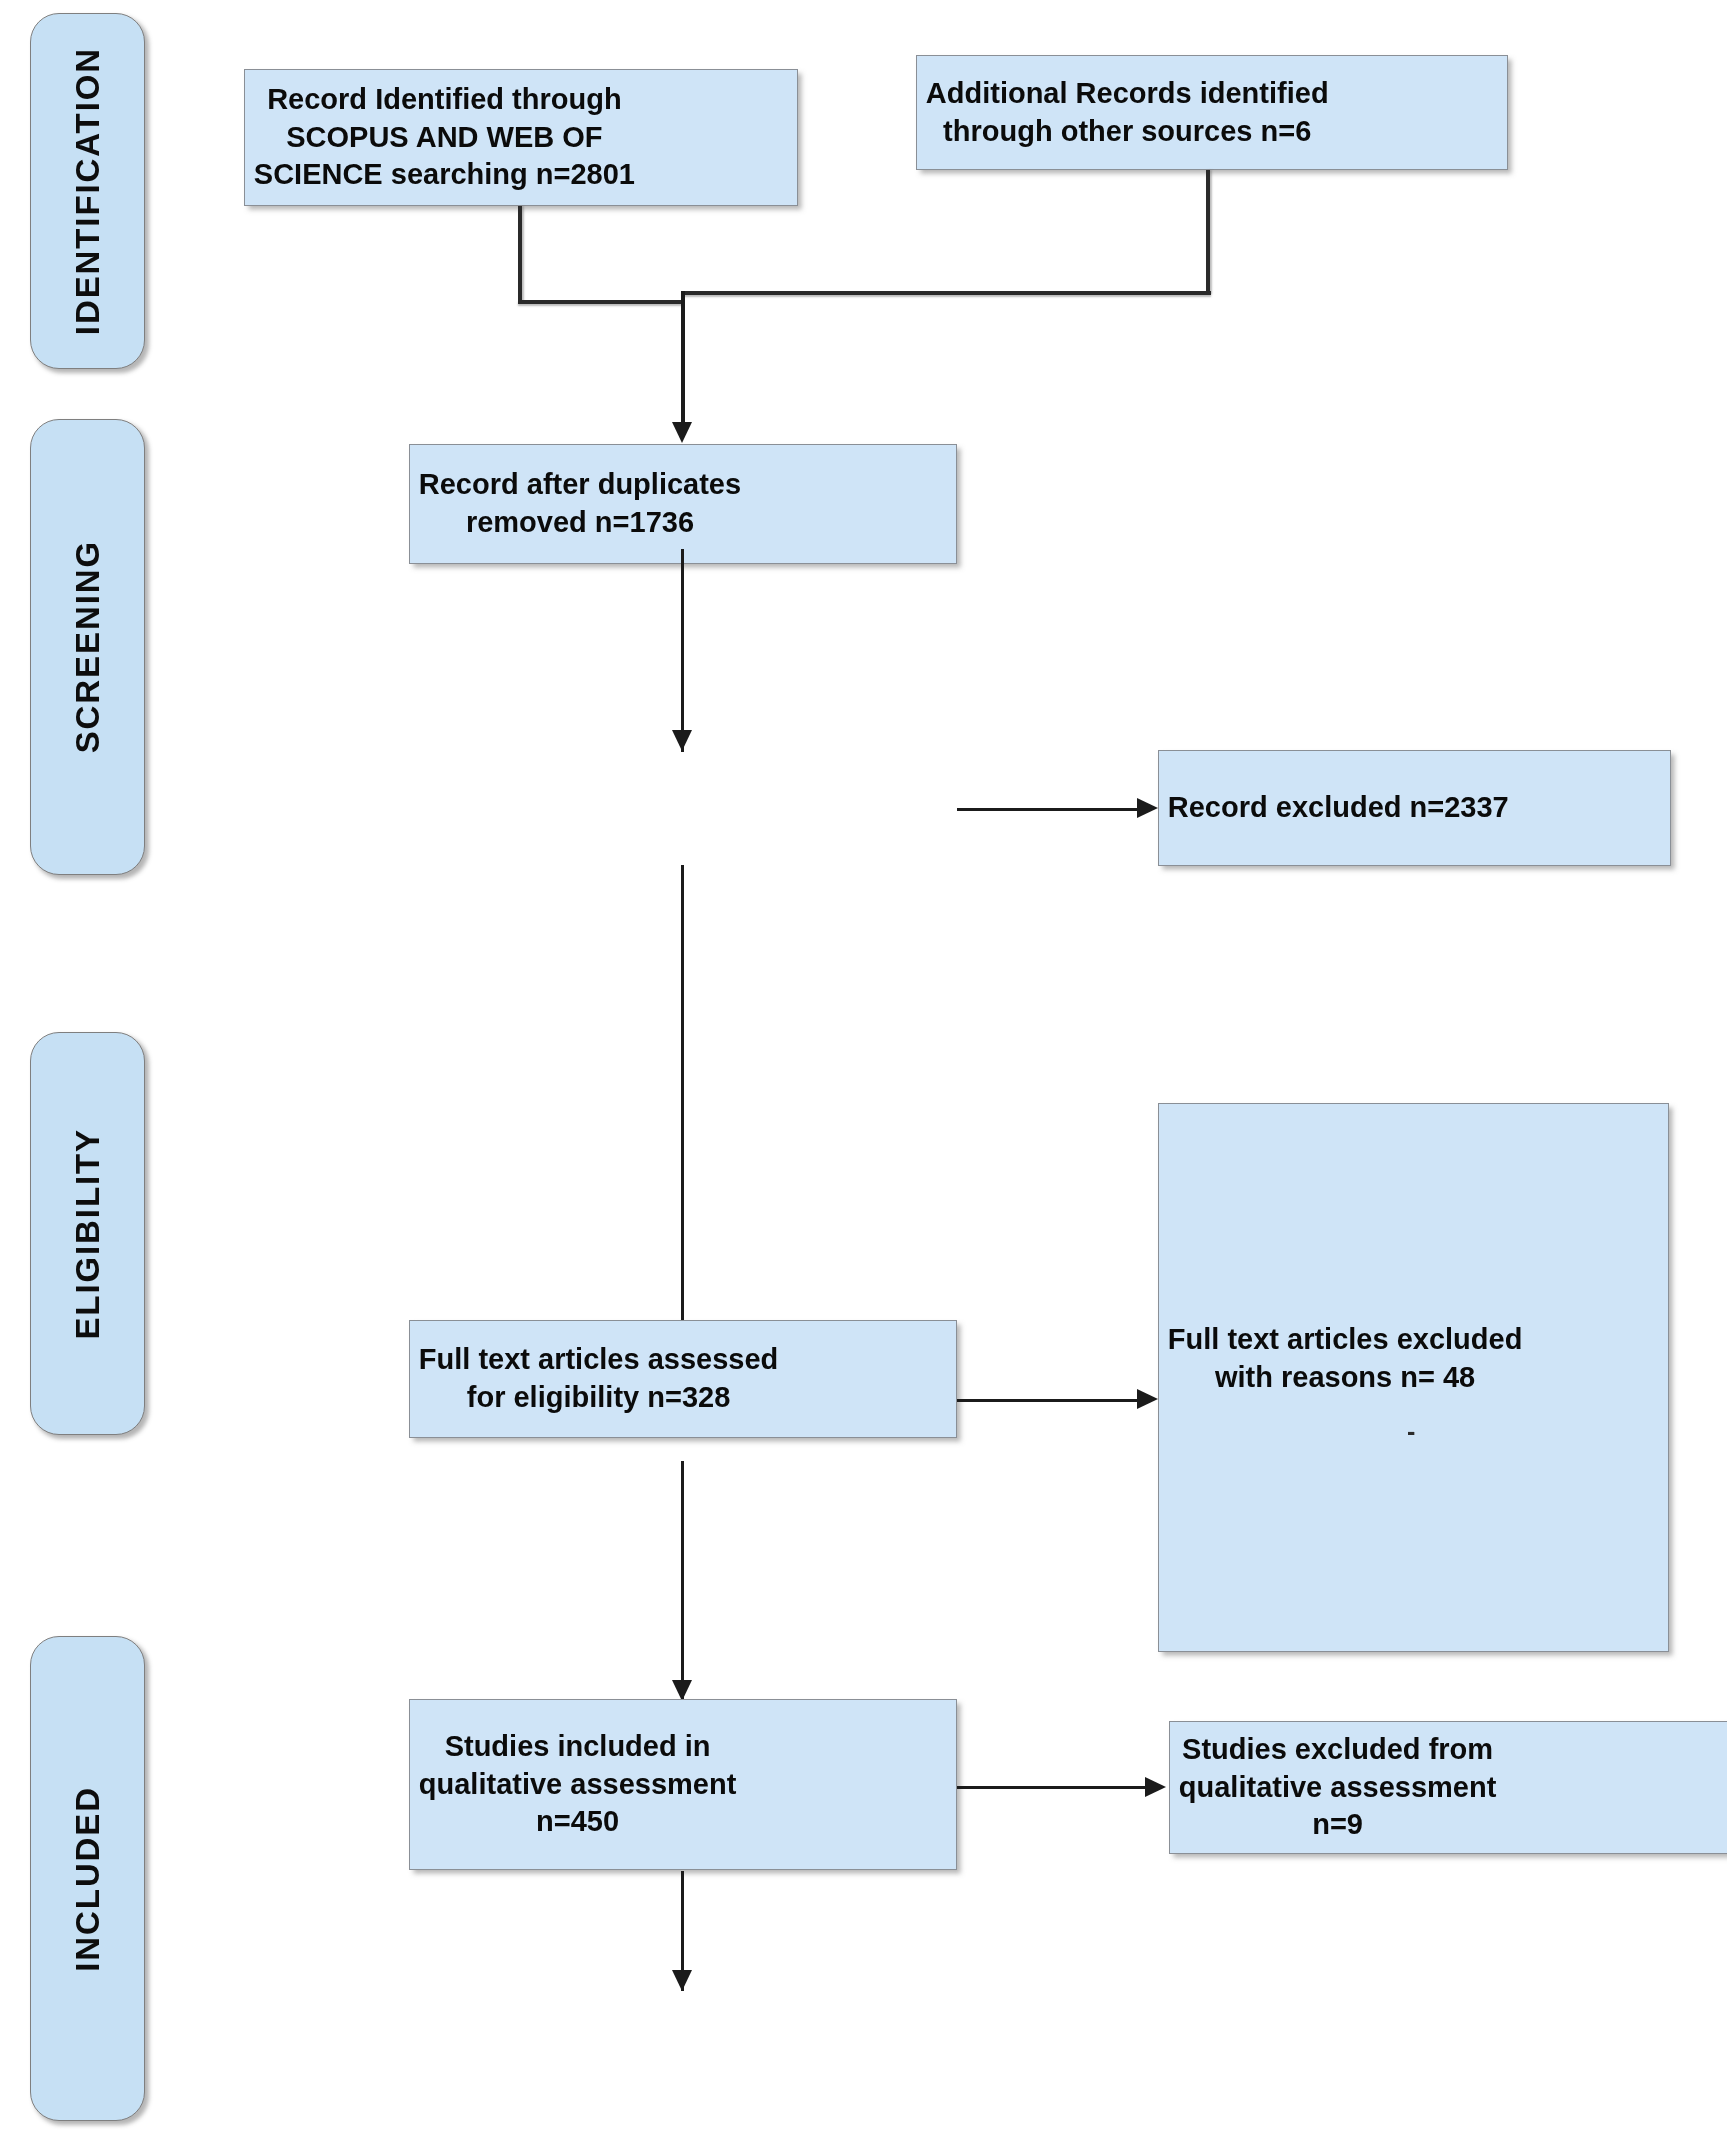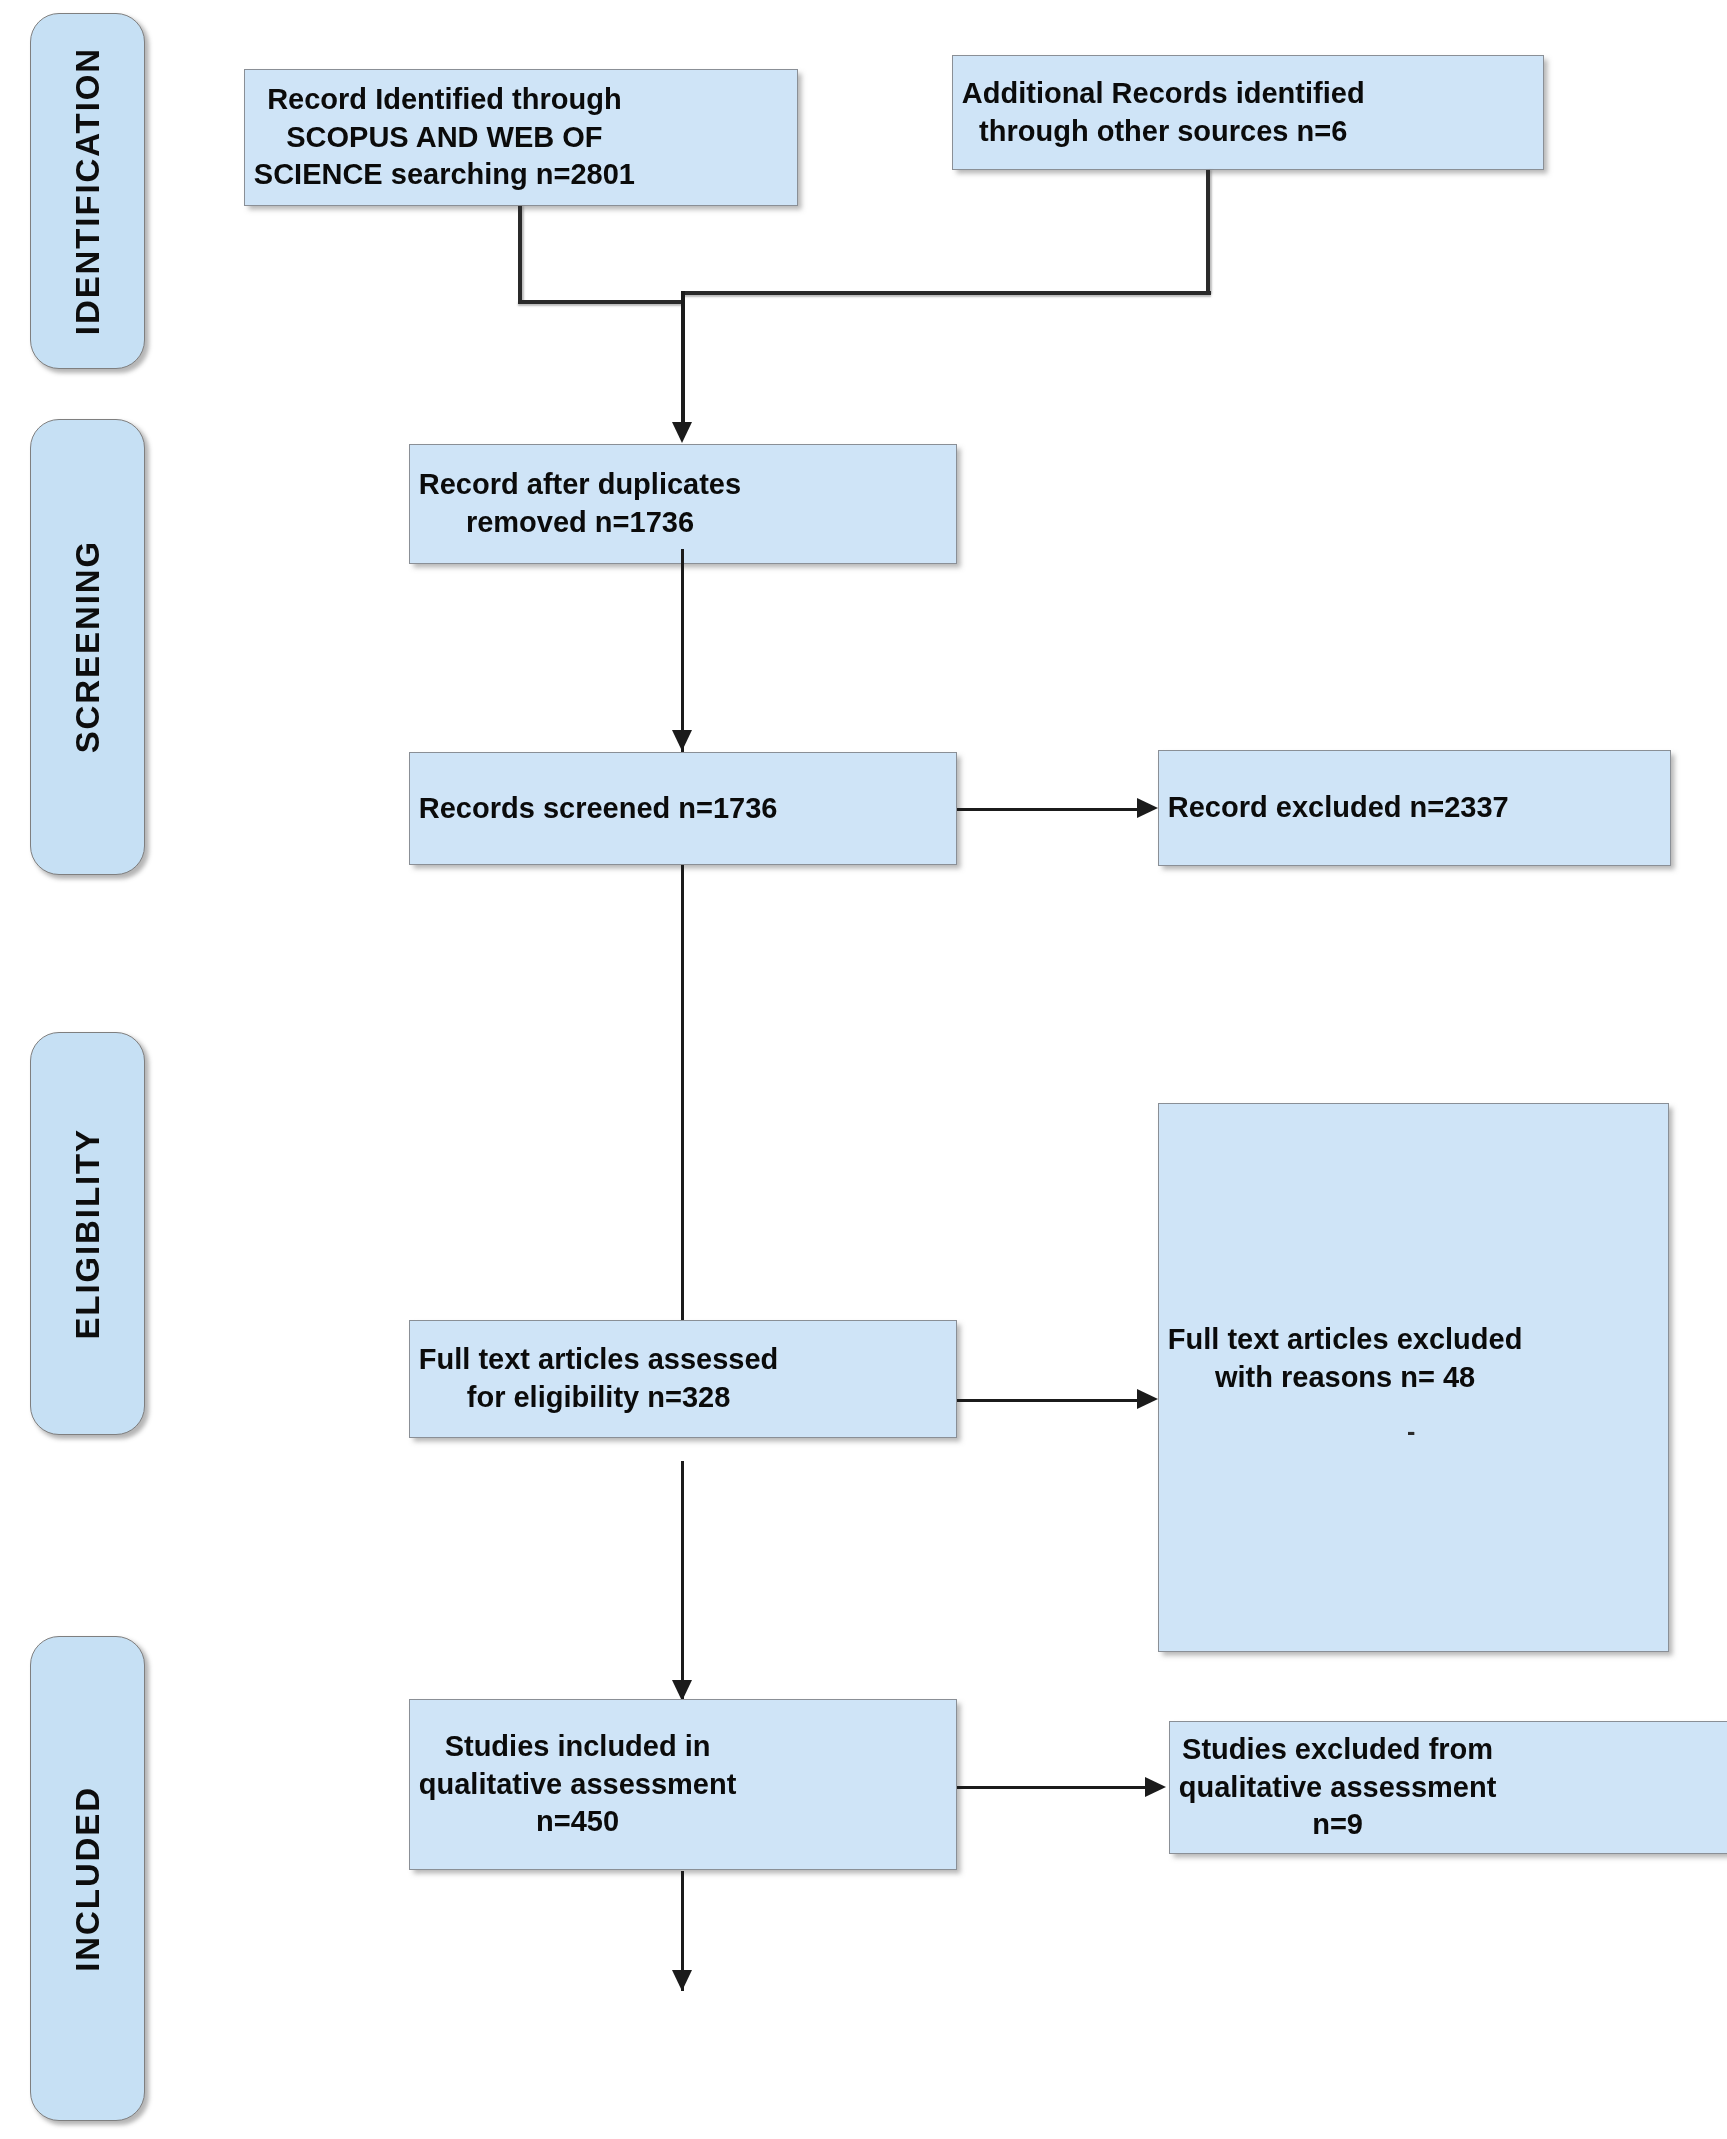--- a/index.html
+++ b/index.html
@@ -122,21 +122,21 @@
   <div class="stage-pill" style="left:30px; top:1636px; width:115px; height:485px;">
     <span class="stage-label">INCLUDED</span>
   </div>
 
   <div class="flow-box" style="left:244px; top:69px; width:554px; height:137px;">
     <span class="box-text">Record Identified through
 SCOPUS AND WEB OF
 SCIENCE searching n=2801</span>
   </div>
 
-  <div class="flow-box" style="left:916px; top:55px; width:592px; height:115px;margin-left:36px;">
+  <div class="flow-box" style="left:916px; top:55px; width:592px; height:115px;">
     <span class="box-text">Additional Records identified
 through other sources n=6</span>
   </div>
 
   <div class="conn thick-v" style="left:518px; top:206px; height:96px;"></div>
 
   <div class="conn thick-h" style="left:518px; top:300px; width:164px;"></div>
 
   <div class="conn thick-v" style="left:1206px; top:170px; height:124px;"></div>
 
@@ -146,23 +146,20 @@
   <div class="arrow-down" style="left:672px; top:422px;"></div>
 
   <div class="flow-box" style="left:409px; top:444px; width:548px; height:120px;">
     <span class="box-text">Record after duplicates
 removed n=1736</span>
   </div>
 
   <div class="conn v" style="left:681px; top:549px; height:203px;"></div>
   <div class="arrow-down" style="left:672px; top:730px;"></div>
 
-  <div class="flow-box" style="left:409px; top:752px; width:548px; height:113px;">
-    <span class="box-text">Records screened n=1736</span>
-  </div>
 
   <div class="flow-box" style="left:1158px; top:750px; width:513px; height:116px;">
     <span class="box-text">Record excluded n=2337</span>
   </div>
 
   <div class="conn h" style="left:957px; top:808px; width:183px;"></div>
   <div class="arrow-right" style="left:1137px; top:798px;"></div>
 
   <div class="conn v" style="left:681px; top:865px; height:478px;"></div>
   <div class="arrow-down" style="left:672px; top:1322px;"></div>

